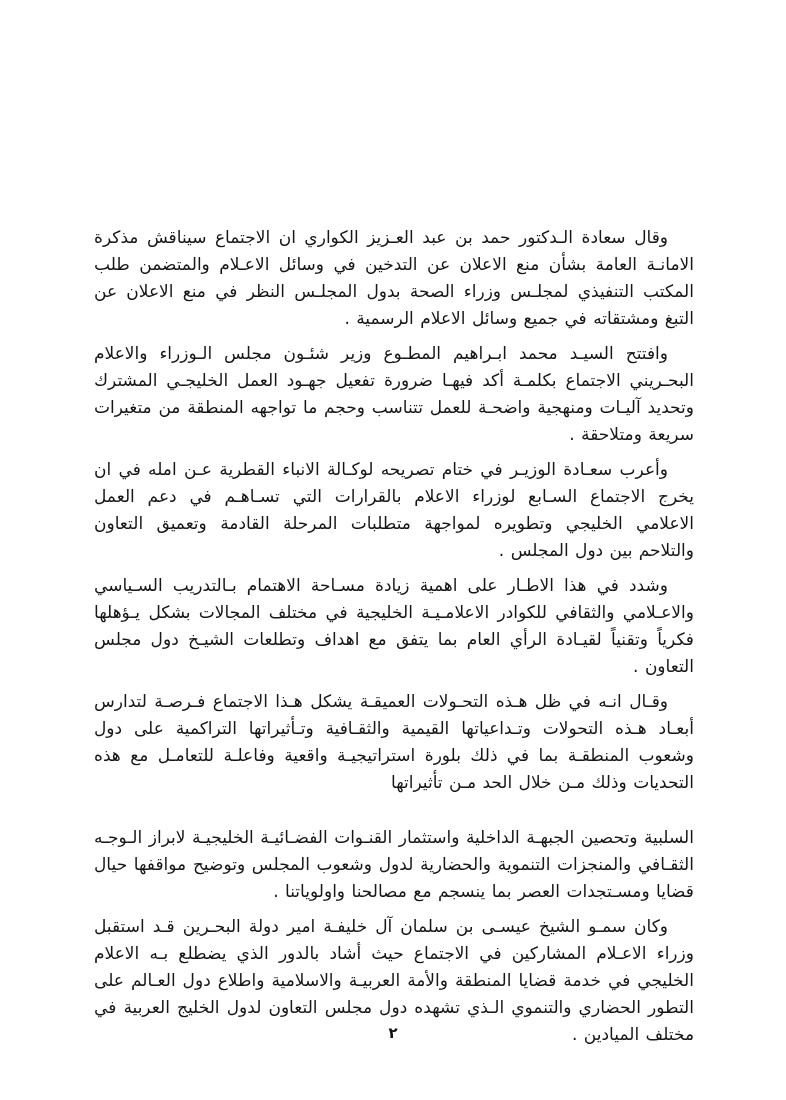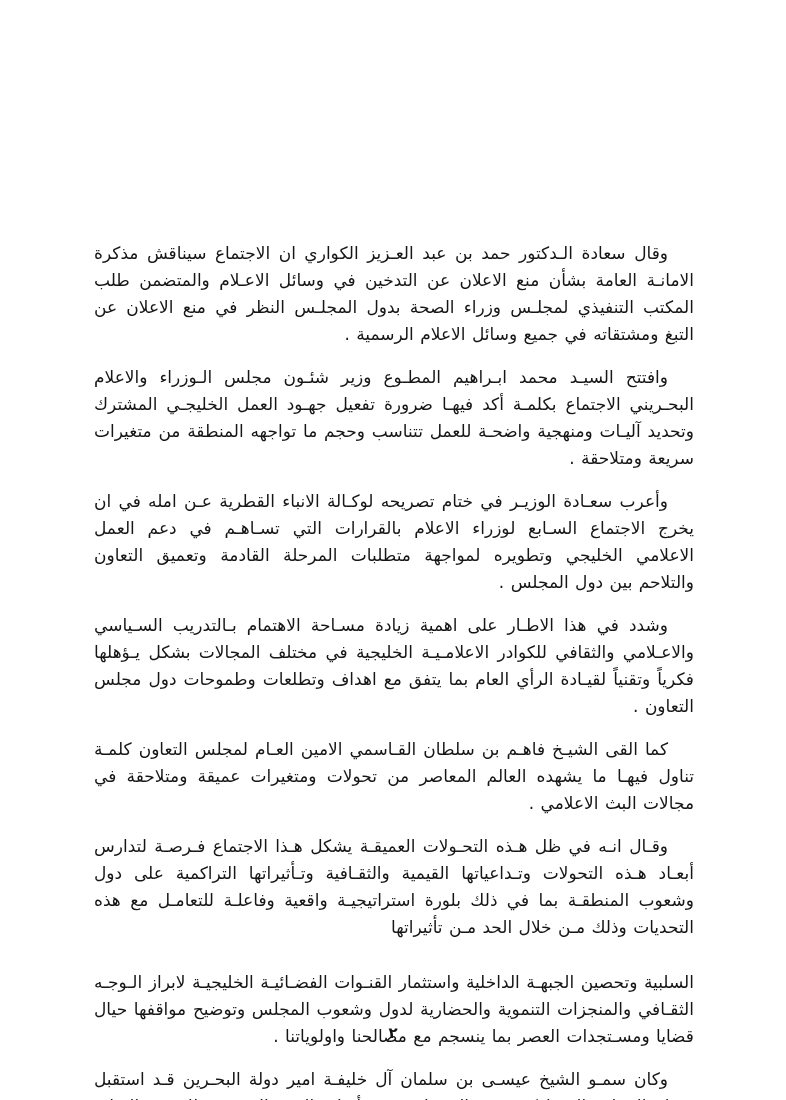--- a/index.html
+++ b/index.html
@@ -24,21 +24,21 @@
     width: 600px;
     direction: rtl;
     unicode-bidi: embed;
     text-align: justify;
     text-justify: inter-word;
     font-size: 17px;
     line-height: 27px;
     letter-spacing: 0;
   }
   .text-block p {
-    margin: 16px 0 8px 0;
+    margin: 0 0 8px 0;
     text-indent: 26px;
     word-spacing: 1px;
   }
   .text-block p.continuation {
     text-indent: 0;
   }
   .text-block p.big-gap {
     margin-top: 28px;
   }
   .page-number {
@@ -54,20 +54,19 @@
   }
 </style>
 </head>
 <body>
 
 <div class="page">
   <div class="text-block">
     <p>وقال سعادة الـدكتور حمد بن عبد العـزيز الكواري ان الاجتماع سيناقش مذكرة الامانـة العامة بشأن منع الاعلان عن التدخين في وسائل الاعـلام والمتضمن طلب المكتب التنفيذي لمجلـس وزراء الصحة بدول المجلـس النظر في منع الاعلان عن التبغ ومشتقاته في جميع وسائل الاعلام الرسمية .</p>
     <p>وافتتح السيـد محمد ابـراهيم المطـوع وزير شئـون مجلس الـوزراء والاعلام البحـريني الاجتماع بكلمـة أكد فيهـا ضرورة تفعيل جهـود العمل الخليجـي المشترك وتحديد آليـات ومنهجية واضحـة للعمل تتناسب وحجم ما تواجهه المنطقة من متغيرات سريعة ومتلاحقة .</p>
     <p>وأعرب سعـادة الوزيـر في ختام تصريحه لوكـالة الانباء القطرية عـن امله في ان يخرج الاجتماع السـابع لوزراء الاعلام بالقرارات التي تسـاهـم في دعم العمل الاعلامي الخليجي وتطويره لمواجهة متطلبات المرحلة القادمة وتعميق التعاون والتلاحم بين دول المجلس .</p>
-    <p>وشدد في هذا الاطـار على اهمية زيادة مسـاحة الاهتمام بـالتدريب السـياسي والاعـلامي والثقافي للكوادر الاعلامـيـة الخليجية في مختلف المجالات بشكل يـؤهلها فكرياً وتقنياً لقيـادة الرأي العام بما يتفق مع اهداف وتطلعات وطموحات دول مجلس التعاون .</p>
-    <p>كما القى الشيـخ فاهـم بن سلطان القـاسمي الامين العـام لمجلس التعاون كلمـة تناول فيهـا ما يشهده العالم المعاصر من تحولات ومتغيرات عميقة ومتلاحقة في مجالات البث الاعلامي .</p>
+    <p>وشدد في هذا الاطـار على اهمية زيادة مسـاحة الاهتمام بـالتدريب السـياسي والاعـلامي والثقافي للكوادر الاعلامـيـة الخليجية في مختلف المجالات بشكل يـؤهلها فكرياً وتقنياً لقيـادة الرأي العام بما يتفق مع اهداف وتطلعات الشيـخ دول مجلس التعاون .</p>
     <p>وقـال انـه في ظل هـذه التحـولات العميقـة يشكل هـذا الاجتماع فـرصـة لتدارس أبعـاد هـذه التحولات وتـداعياتها القيمية والثقـافية وتـأثيراتها التراكمية على دول وشعوب المنطقـة بما في ذلك بلورة استراتيجيـة واقعية وفاعلـة للتعامـل مع هذه التحديات وذلك مـن خلال الحد مـن تأثيراتها</p>
     <p class="continuation big-gap">السلبية وتحصين الجبهـة الداخلية واستثمار القنـوات الفضـائيـة الخليجيـة لابراز الـوجـه الثقـافي والمنجزات التنموية والحضارية لدول وشعوب المجلس وتوضيح مواقفها حيال قضايا ومسـتجدات العصر بما ينسجم مع مصالحنا واولوياتنا .</p>
     <p>وكان سمـو الشيخ عيسـى بن سلمان آل خليفـة امير دولة البحـرين قـد استقبل وزراء الاعـلام المشاركين في الاجتماع حيث أشاد بالدور الذي يضطلع بـه الاعلام الخليجي في خدمة قضايا المنطقة والأمة العربيـة والاسلامية واطلاع دول العـالم على التطور الحضاري والتنموي الـذي تشهده دول مجلس التعاون لدول الخليج العربية في مختلف الميادين .</p>
   </div>
   <div class="page-number">٢</div>
 </div>
 
 </body></html>

